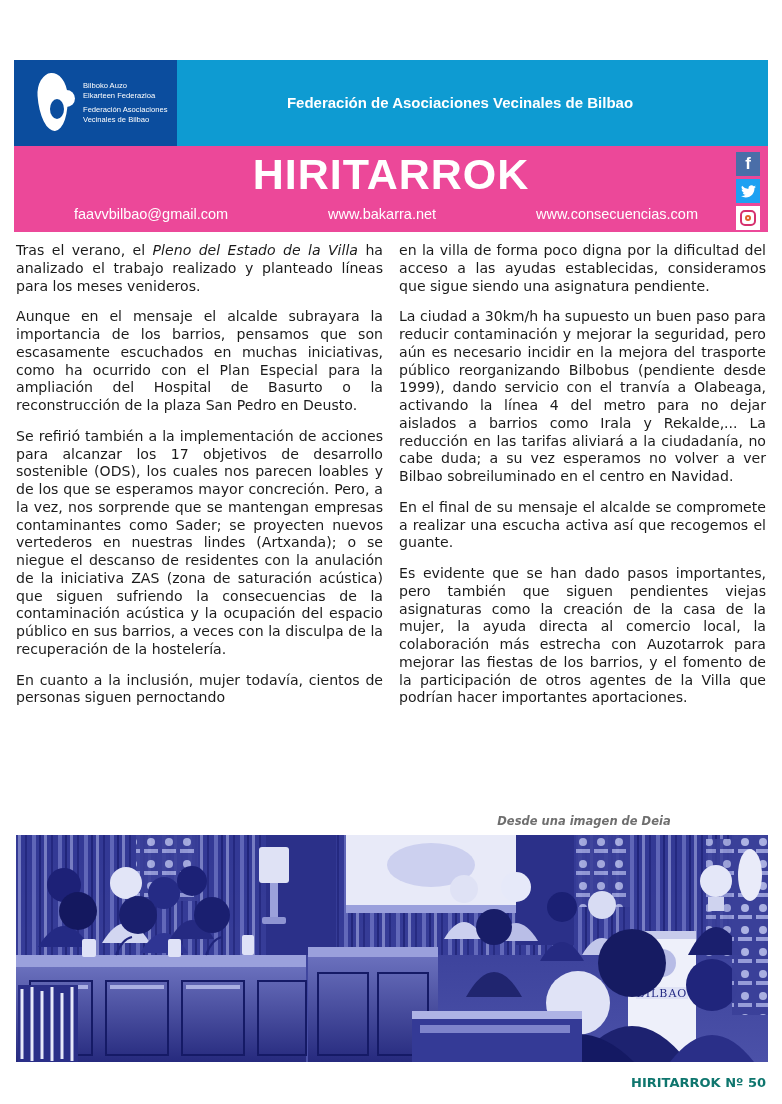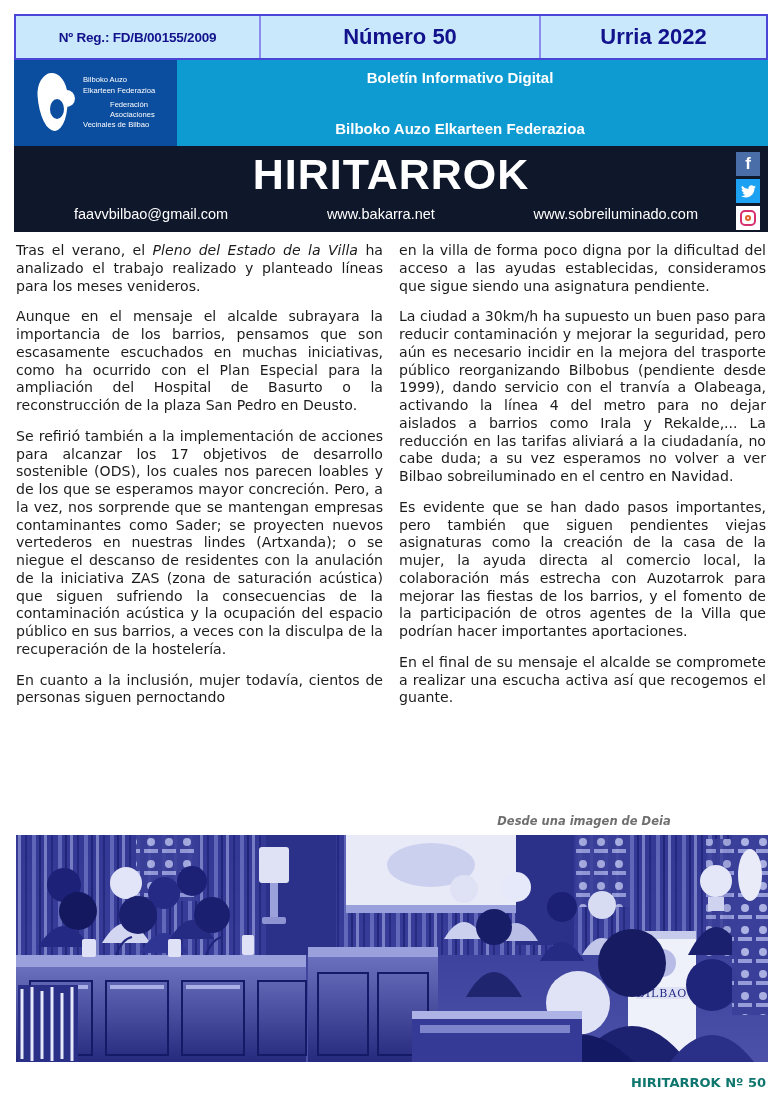--- a/index.html
+++ b/index.html
@@ -92,41 +92,41 @@
     background:#ffffff;
     border-radius:50% 50% 50% 0;
   }
   .logo-text{
     margin-left:7px;
     color:#ffffff;
     font-family:"Liberation Sans", sans-serif;
     font-size:7.6px;
     line-height:1.35;
   }
-  .logo-text .t2{margin-top:4px;margin-left:27px;}
+  .logo-text .t2{margin-top:4px;}
   .banner-titles{
     flex:1;
     display:flex;flex-direction:column;
     align-items:center;justify-content:center;
     color:#ffffff;
     font-family:"Liberation Sans", sans-serif;
     font-weight:bold;
     font-size:15px;
     line-height:1.32;
     padding-right:25px;
     box-sizing:border-box;
     gap:31px;
   }
 
   
   .titleblock{
     position:absolute;
     left:14px;top:146px;
     width:754px;height:86px;
-    background:#0f172a;
+    background:#ec4899;
     box-sizing:border-box;
   }
   .masthead{
     position:absolute;
     left:0;right:0;top:4px;
     text-align:center;
     color:#ffffff;
     font-family:"Liberation Sans", sans-serif;
     font-weight:bold;
     font-size:43px;
@@ -227,52 +227,48 @@
     font-family:"DejaVu Sans", sans-serif;
     font-weight:bold;
     font-size:13px;
   }
 </style>
 </head>
 <body>
 
 <div class="page">
 
-  <div class="header-table">
-    <div class="hdr-cell reg">Nº Reg.: FD/B/00155/2009</div>
-    <div class="hdr-cell num">Número 50</div>
-    <div class="hdr-cell month">Urria 2022</div>
-  </div>
 
   <div class="banner">
     <div class="logo-box">
       <div class="logo-mark">
         <div class="drop"></div>
         <div class="tail"></div>
         <div class="eye"></div>
       </div>
       <div class="logo-text">
         <div>Bilboko Auzo</div>
         <div>Elkarteen Federazioa</div>
         <div class="t2">Federación Asociaciones</div>
         <div>Vecinales de Bilbao</div>
       </div>
     </div>
     <div class="banner-titles">
       <div>Boletín Informativo Digital</div>
+      <div>Federación de Asociaciones Vecinales de Bilbao</div>
       <div>Bilboko Auzo Elkarteen Federazioa</div>
     </div>
   </div>
 
   <div class="titleblock">
     <div class="masthead">HIRITARROK</div>
     <div class="links">
       <span>faavvbilbao@gmail.com</span>
       <span>www.bakarra.net</span>
-      <span>www.sobreiluminado.com</span>
+      <span>www.consecuencias.com</span>
     </div>
     <div class="socials">
       <div class="sico fb">f</div>
       <div class="sico tw">
         <svg width="15" height="13" viewBox="0 0 24 20" aria-hidden="true">
           <path fill="#ffffff" d="M24 2.4c-.9.4-1.8.7-2.8.8 1-.6 1.8-1.6 2.2-2.7-1 .6-2 1-3.1 1.2A4.9 4.9 0 0 0 11.8 5c0 .4 0 .8.1 1.1A13.9 13.9 0 0 1 1.7.9 4.9 4.9 0 0 0 3.2 7.4c-.8 0-1.6-.2-2.2-.6v.1c0 2.4 1.7 4.3 3.9 4.8-.4.1-.9.2-1.3.2-.3 0-.6 0-.9-.1.6 2 2.4 3.4 4.6 3.4A9.9 9.9 0 0 1 0 17.3 14 14 0 0 0 7.5 19.5c9.1 0 14-7.5 14-14v-.6c1-.7 1.8-1.6 2.5-2.5z"></path>
         </svg>
       </div>
       <div class="sico ig">
         <div class="ig-sq"></div>
@@ -285,22 +281,22 @@
     <div class="col">
       <p><span>Tras el verano, el </span><em>Pleno del Estado de la Villa</em><span> ha analizado el trabajo realizado y planteado líneas para los meses venideros.</span></p>
       <p>Aunque en el mensaje el alcalde subrayara la importancia de los barrios, pensamos que son escasamente escuchados en muchas iniciativas, como ha ocurrido con el Plan Especial para la ampliación del Hospital de Basurto o la reconstrucción de la plaza San Pedro en Deusto.</p>
       <p>Se refirió también a la implementación de acciones para alcanzar los 17 objetivos de desarrollo sostenible (ODS), los cuales nos parecen loables y de los que se esperamos mayor concreción.  Pero, a la vez, nos sorprende que se mantengan empresas contaminantes como Sader;  se proyecten nuevos vertederos en nuestras lindes (Artxanda); o se niegue el descanso de residentes con la anulación de la iniciativa ZAS (zona de saturación acústica) que siguen sufriendo la consecuencias de la contaminación acústica y la ocupación del espacio público en sus barrios, a veces con la disculpa de la recuperación de la hostelería.</p>
       <p>En cuanto a la inclusión, mujer todavía, cientos de personas siguen pernoctando</p>
     </div>
 
     <div class="col">
       <p>en la villa de forma poco digna por la dificultad del acceso a las ayudas establecidas, consideramos que sigue siendo una asignatura pendiente.</p>
       <p>La ciudad a 30km/h ha supuesto un buen paso para reducir contaminación y mejorar la seguridad, pero aún  es necesario incidir en la mejora del trasporte público reorganizando Bilbobus (pendiente desde 1999), dando servicio con el tranvía a Olabeaga, activando la línea 4 del metro para no dejar aislados a barrios como Irala y Rekalde,... La reducción en las tarifas aliviará a la ciudadanía, no cabe duda;  a su vez esperamos  no volver a ver Bilbao sobreiluminado en el centro en Navidad.</p>
+      <p>En el final de su mensaje el alcalde se compromete a realizar una escucha activa así que recogemos el guante.</p>
       <p>Es evidente que se han dado pasos importantes, pero también que siguen pendientes viejas asignaturas como la creación de la casa de la mujer, la ayuda directa al comercio local, la colaboración más estrecha con Auzotarrok para mejorar las fiestas de los barrios, y el fomento de la participación de otros agentes de la Villa que podrían hacer importantes aportaciones.</p>
-      <p>En el final de su mensaje el alcalde se compromete a realizar una escucha activa así que recogemos el guante.</p>
     </div>
 
   </div>
 
   <div class="caption">Desde una imagen de Deia</div>
 
   <div class="photo">
     <svg width="752" height="227" viewBox="0 0 752 227" aria-hidden="true">
       <defs>
         <linearGradient id="wallg" x1="0" y1="0" x2="0" y2="1">

